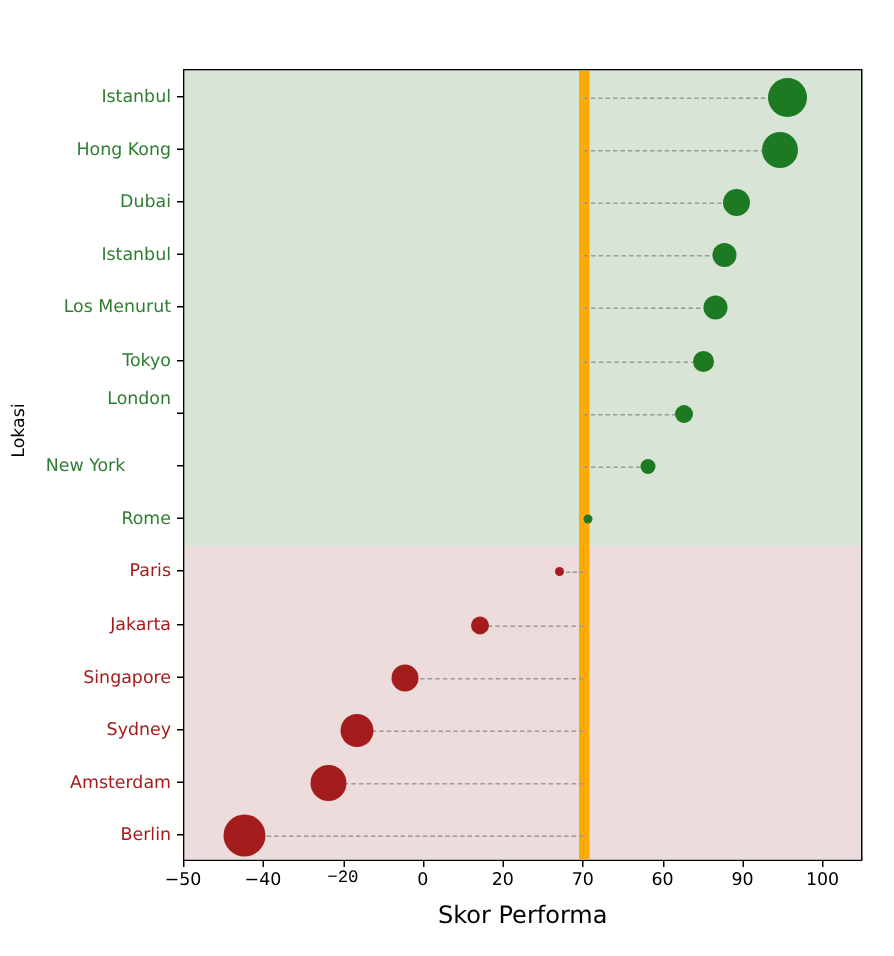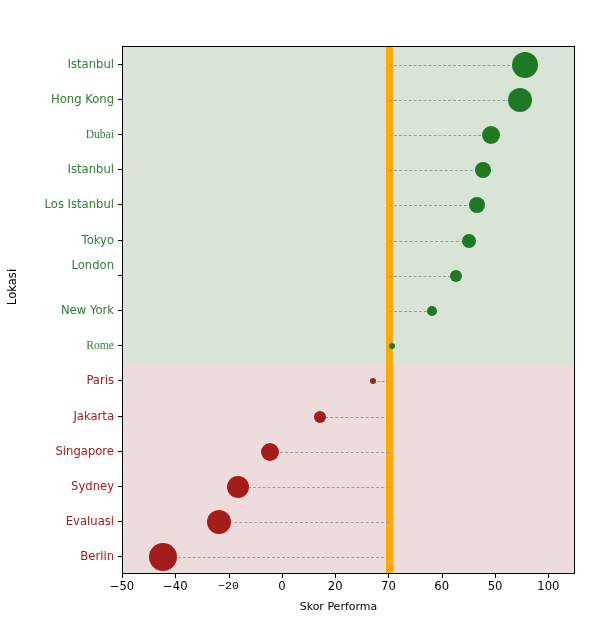--- a/index.html
+++ b/index.html
@@ -103,25 +103,25 @@
   }
   .xtick-mark {
     position: absolute;
     top: 574px;
     width: 0;
     height: 4px;
     border-left: 1px solid #000;
   }
   #xlabel {
     position: absolute;
-    left: 112px;
+    left: 122px;
     width: 453px;
     top: 600px;
     text-align: center;
-    font-size: 11px;
+    font-size: 16px;
     color: #000;
   }
   #ylabel {
     position: absolute;
     left: -28px;
     top: 280px;
     width: 80px;
     text-align: center;
     font-size: 11.6px;
     color: #000;
@@ -171,63 +171,63 @@
         <div class="conn" style="left: 39.9706px; width: 226.5px; top: 510.4px;"></div>
         <div class="marker neg" style="width: 28px; height: 28px; left: 25.9706px; top: 496.4px; background: rgb(165, 28, 28);"></div>
       </div>
   </div>
 
   <div id="yaxis-layer">
       <div class="ytl-wrap pos" style="top: 63.6px;">Istanbul</div>
       <div class="ytick-mark" style="top: 63.6px;"></div>
       <div class="ytl-wrap pos" style="top: 98.8px;">Hong Kong</div>
       <div class="ytick-mark" style="top: 98.8px;"></div>
-      <div class="ytl-wrap pos" style="top: 134px; font-family: Liberation Serif, serif;">Dubai</div>
+      <div class="ytl-wrap pos" style="top: 134px;">Dubai</div>
       <div class="ytick-mark" style="top: 134px;"></div>
       <div class="ytl-wrap pos" style="top: 169.2px;">Istanbul</div>
       <div class="ytick-mark" style="top: 169.2px;"></div>
-      <div class="ytl-wrap pos" style="top: 204.4px;">Los Istanbul</div>
+      <div class="ytl-wrap pos" style="top: 204.4px;">Los Menurut</div>
       <div class="ytick-mark" style="top: 204.4px;"></div>
       <div class="ytl-wrap pos" style="top: 239.6px;">Tokyo</div>
       <div class="ytick-mark" style="top: 239.6px;"></div>
       <div class="ytl-wrap pos" style="top: 265px;">London</div>
       <div class="ytick-mark" style="top: 274.8px;"></div>
-      <div class="ytl-wrap pos" style="top: 310px;">New York</div>
+      <div class="ytl-wrap pos" style="top: 310px; text-align: center;">New York</div>
       <div class="ytick-mark" style="top: 310px;"></div>
-      <div class="ytl-wrap pos" style="top: 345.2px; font-family: Liberation Serif, serif;">Rome</div>
+      <div class="ytl-wrap pos" style="top: 345.2px;">Rome</div>
       <div class="ytick-mark" style="top: 345.2px;"></div>
       <div class="ytl-wrap neg" style="top: 380.4px;">Paris</div>
       <div class="ytick-mark" style="top: 380.4px;"></div>
       <div class="ytl-wrap neg" style="top: 415.6px;">Jakarta</div>
       <div class="ytick-mark" style="top: 415.6px;"></div>
       <div class="ytl-wrap neg" style="top: 450.8px;">Singapore</div>
       <div class="ytick-mark" style="top: 450.8px;"></div>
       <div class="ytl-wrap neg" style="top: 486px;">Sydney</div>
       <div class="ytick-mark" style="top: 486px;"></div>
-      <div class="ytl-wrap neg" style="top: 521.2px;">Evaluasi</div>
+      <div class="ytl-wrap neg" style="top: 521.2px;">Amsterdam</div>
       <div class="ytick-mark" style="top: 521.2px;"></div>
       <div class="ytl-wrap neg" style="top: 556.4px;">Berlin</div>
       <div class="ytick-mark" style="top: 556.4px;"></div>
     </div>
   <div id="xaxis-layer">
       <div class="xtl" style="left: 122px;">−50</div>
       <div class="xtick-mark" style="left: 122px;"></div>
       <div class="xtl" style="left: 175.294px;">−40</div>
       <div class="xtick-mark" style="left: 175.294px;"></div>
       <div class="xtl" style="left: 228.588px; font-family: Liberation Mono, monospace;">−20</div>
       <div class="xtick-mark" style="left: 228.588px;"></div>
       <div class="xtl" style="left: 281.882px;">0</div>
       <div class="xtick-mark" style="left: 281.882px;"></div>
       <div class="xtl" style="left: 335.176px;">20</div>
       <div class="xtick-mark" style="left: 335.176px;"></div>
       <div class="xtl" style="left: 388.471px;">70</div>
       <div class="xtick-mark" style="left: 388.471px;"></div>
       <div class="xtl" style="left: 441.765px;">60</div>
       <div class="xtick-mark" style="left: 441.765px;"></div>
-      <div class="xtl" style="left: 495.059px;">50</div>
+      <div class="xtl" style="left: 495.059px;">90</div>
       <div class="xtick-mark" style="left: 495.059px;"></div>
       <div class="xtl" style="left: 548.353px;">100</div>
       <div class="xtick-mark" style="left: 548.353px;"></div>
     </div>
 
   <div id="xlabel">Skor Performa</div>
   <div id="ylabel">Lokasi</div>
 
 </div>
 

